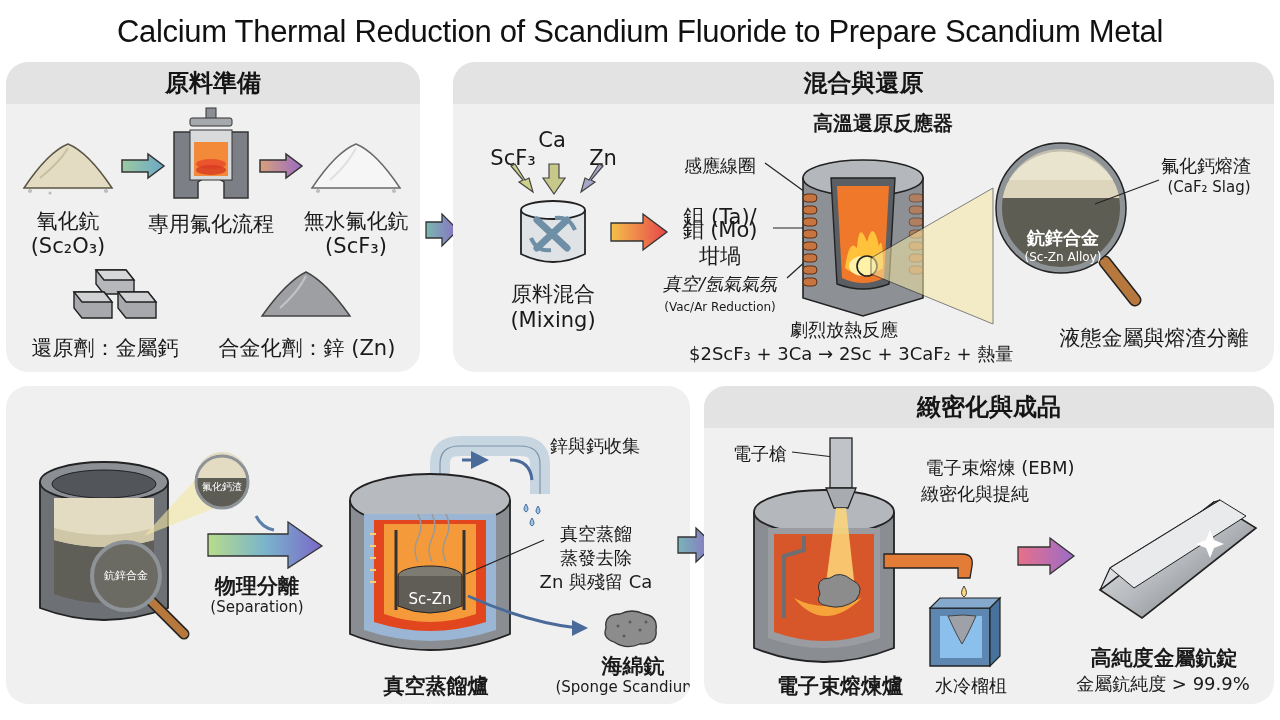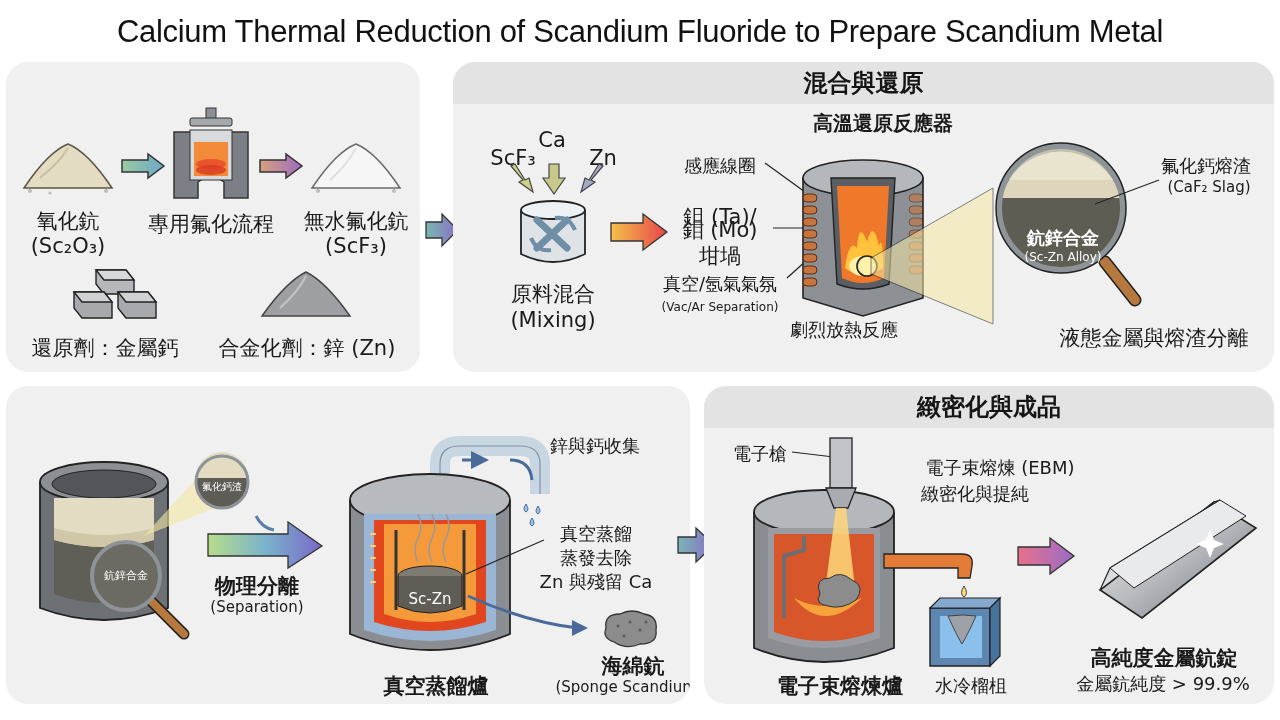--- a/index.html
+++ b/index.html
@@ -26,20 +26,21 @@
   .lbl.bold { font-weight: bold; }
   svg.ill { position: absolute; overflow: visible; }
   .arrow { position: absolute; }
 </style>
 </head>
 <body>
 
 <div class="title">Calcium Thermal Reduction of Scandium Fluoride to Prepare Scandium Metal</div>
 
 <div class="panel" style="left:6px;top:62px;width:414px;height:310px;">
+  <div class="panel-head">原料準備</div>
 
   <svg class="ill" style="left:14px;top:76px;" width="96" height="60" viewBox="0 0 96 60">
     <path d="M4 50 Q28 14 48 6 Q68 14 92 50 Z" fill="#e3dcc3" stroke="#5b5544" stroke-width="1.5"></path>
     <path d="M20 40 Q40 24 48 10" fill="none" stroke="#c8bf9f" stroke-width="2"></path>
     <circle cx="10" cy="53" r="2" fill="#bbb"></circle>
       <circle cx="86" cy="53" r="2" fill="#bbb"></circle>
       <circle cx="30" cy="55" r="1.5" fill="#bbb"></circle>
   </svg>
   <div class="lbl big" style="left:14px;top:145px;width:96px;">氧化鈧</div>
   <div class="lbl big" style="left:14px;top:172px;width:96px;">(Sc₂O₃)</div>
@@ -143,22 +144,22 @@
           <stop offset="1" stop-color="#e6454a"></stop>
         </linearGradient>
       </defs>
     <path d="M2 11 H34 V2 L58 20 L34 38 V29 H2 Z" fill="url(#g4)" stroke="#333" stroke-width="1.3"></path>
   </svg>
 
   <div class="lbl med" style="left:222px;top:92px;width:90px;">感應線圈</div>
   <div class="lbl big" style="left:222px;top:141px;width:90px;">鉭 (Ta)/</div>
   <div class="lbl big" style="left:222px;top:154px;width:90px;">鉬 (Mo)</div>
   <div class="lbl big" style="left:222px;top:180px;width:90px;">坩堝</div>
-  <div class="lbl med" style="left:198px;top:210px;width:138px;">真空/氬氣氣氛</div>
-  <div class="lbl xs" style="left:198px;top:238px;width:138px;">(Vac/Ar Separation)</div>
+  <div class="lbl med" style="left:198px;top:210px;width:138px;font-style:italic;">真空/氬氣氣氛</div>
+  <div class="lbl xs" style="left:198px;top:238px;width:138px;">(Vac/Ar Reduction)</div>
 
   <svg class="ill" style="left:300px;top:86px;" width="220" height="170" viewBox="0 0 220 170">
     <line x1="12" y1="15" x2="52" y2="44" stroke="#222" stroke-width="1.2"></line>
     <line x1="20" y1="80" x2="60" y2="80" stroke="#222" stroke-width="1.2"></line>
     <line x1="34" y1="130" x2="54" y2="112" stroke="#222" stroke-width="1.2"></line>
 
     <path d="M50 30 Q110 0 170 30 V150 L110 168 L50 150 Z" fill="#8d9095" stroke="#222" stroke-width="1.6"></path>
     <ellipse cx="110" cy="30" rx="60" ry="18" fill="#b4b7bb" stroke="#222" stroke-width="1.6"></ellipse>
 
     <g fill="#c8743e" stroke="#5a2e14" stroke-width="1">
@@ -199,20 +200,21 @@
   </svg>
   <div class="lbl med bold" style="left:568px;top:164px;width:84px;color:#fff;">鈧鋅合金</div>
   <div class="lbl xs" style="left:568px;top:188px;width:84px;color:#fff;">(Sc-Zn Alloy)</div>
   <div class="lbl med" style="left:698px;top:92px;width:110px;">氟化鈣熔渣</div>
   <div class="lbl sm" style="left:706px;top:116px;width:100px;">(CaF₂ Slag)</div>
   <svg class="ill" style="left:640px;top:116px;" width="70" height="30" viewBox="0 0 70 30">
     <line x1="2" y1="26" x2="66" y2="2" stroke="#222" stroke-width="1.1"></line>
   </svg>
 
   <div class="lbl med" style="left:316px;top:256px;width:150px;">劇烈放熱反應</div>
+  <div class="lbl med" style="left:236px;top:280px;width:320px;">$2ScF₃ + 3Ca → 2Sc + 3CaF₂ + 熱量</div>
   <div class="lbl big" style="left:596px;top:262px;width:210px;">液態金屬與熔渣分離</div>
 </div>
 
 <div class="panel" style="left:6px;top:386px;width:684px;height:318px;">
 
   <svg class="ill" style="left:28px;top:72px;" width="150" height="170" viewBox="0 0 150 170">
     <path d="M6 24 V150 Q70 174 134 150 V24" fill="#6d7075" stroke="#222" stroke-width="1.8"></path>
     <ellipse cx="70" cy="24" rx="64" ry="20" fill="#8c8f94" stroke="#222" stroke-width="1.8"></ellipse>
     <ellipse cx="70" cy="26" rx="52" ry="14" fill="#525559" stroke="#222"></ellipse>
     <path d="M20 40 V136 Q70 154 120 136 V40" fill="#5f5e57"></path>

